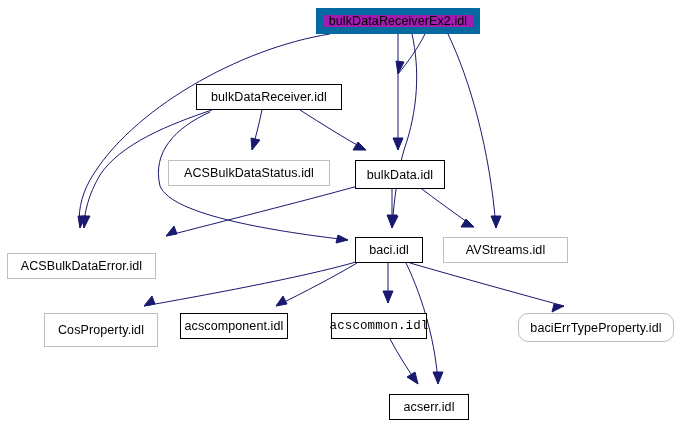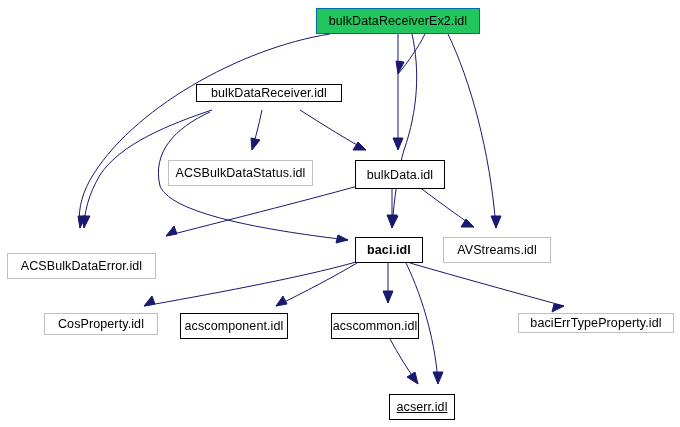--- a/index.html
+++ b/index.html
@@ -42,22 +42,22 @@
     border: 1px solid #000000;
     font-size: 12.5px;
     color: #000000;
     white-space: nowrap;
     letter-spacing: 0.1px;
   }
   .node-box.gray-border {
     border: 1px solid #bfbfbf;
   }
   .node-box.root {
-    background: #22c55e;
-    border: 1px solid #0369a1;
+    background: #a21caf;
+    border: 7px solid #0369a1;
   }
   .node-label {
     pointer-events: none;
   }
 </style>
 </head>
 <body>
 
 <div id="graph-root">
   <svg id="graph-svg" viewBox="0 0 680 427" xmlns="http://www.w3.org/2000/svg">
@@ -131,47 +131,47 @@
       </g>
       <g>
         <path class="edge-path" d="M 390,339 C 398,354 408,370 418,384" stroke="#191970"></path>
         <path class="edge-head" d="M 418,384 L 415,372 L 407,377 Z" fill="#191970"></path>
       </g>
     </svg>
   <div id="node-layer">
       <div class="node-box root" style="left: 316px; top: 8px; width: 164px; height: 26px;">
         <span class="node-label">bulkDataReceiverEx2.idl</span>
       </div>
-      <div class="node-box" style="left: 196px; top: 84px; width: 146px; height: 18px;">
+      <div class="node-box" style="left: 196px; top: 84px; width: 146px; height: 26px;">
         <span class="node-label">bulkDataReceiver.idl</span>
       </div>
-      <div class="node-box gray-border" style="left: 168px; top: 160px; width: 145px; height: 26px;">
+      <div class="node-box gray-border" style="left: 168px; top: 160px; width: 162px; height: 26px;">
         <span class="node-label">ACSBulkDataStatus.idl</span>
       </div>
       <div class="node-box" style="left: 355px; top: 160px; width: 90px; height: 29px;">
         <span class="node-label">bulkData.idl</span>
       </div>
       <div class="node-box gray-border" style="left: 7px; top: 237px; width: 149px; height: 26px; margin-top: 16px;">
         <span class="node-label">ACSBulkDataError.idl</span>
       </div>
-      <div class="node-box" style="left: 355px; top: 237px; width: 68px; height: 26px; font-weight: bold;">
+      <div class="node-box" style="left: 355px; top: 237px; width: 68px; height: 26px;">
         <span class="node-label">baci.idl</span>
       </div>
-      <div class="node-box gray-border" style="left: 443px; top: 237px; width: 108px; height: 26px;">
+      <div class="node-box gray-border" style="left: 443px; top: 237px; width: 125px; height: 26px;">
         <span class="node-label">AVStreams.idl</span>
       </div>
-      <div class="node-box gray-border" style="left: 44px; top: 313px; width: 114px; height: 22px;">
+      <div class="node-box gray-border" style="left: 44px; top: 313px; width: 114px; height: 34px;">
         <span class="node-label">CosProperty.idl</span>
       </div>
       <div class="node-box" style="left: 180px; top: 313px; width: 108px; height: 26px;">
         <span class="node-label">acscomponent.idl</span>
       </div>
-      <div class="node-box" style="left: 331px; top: 313px; width: 88px; height: 26px;">
+      <div class="node-box" style="left: 331px; top: 313px; width: 96px; height: 26px; font-family: Liberation Mono, monospace;">
         <span class="node-label">acscommon.idl</span>
       </div>
-      <div class="node-box gray-border" style="left: 518px; top: 313px; width: 156px; height: 20px;">
+      <div class="node-box gray-border" style="left: 518px; top: 313px; width: 156px; height: 29px; border-radius: 10px;">
         <span class="node-label">baciErrTypeProperty.idl</span>
       </div>
-      <div class="node-box" style="left: 389px; top: 394px; width: 66px; height: 26px; text-decoration: underline;">
+      <div class="node-box" style="left: 389px; top: 394px; width: 80px; height: 26px;">
         <span class="node-label">acserr.idl</span>
       </div>
     </div>
 </div>
 
 </body></html>

